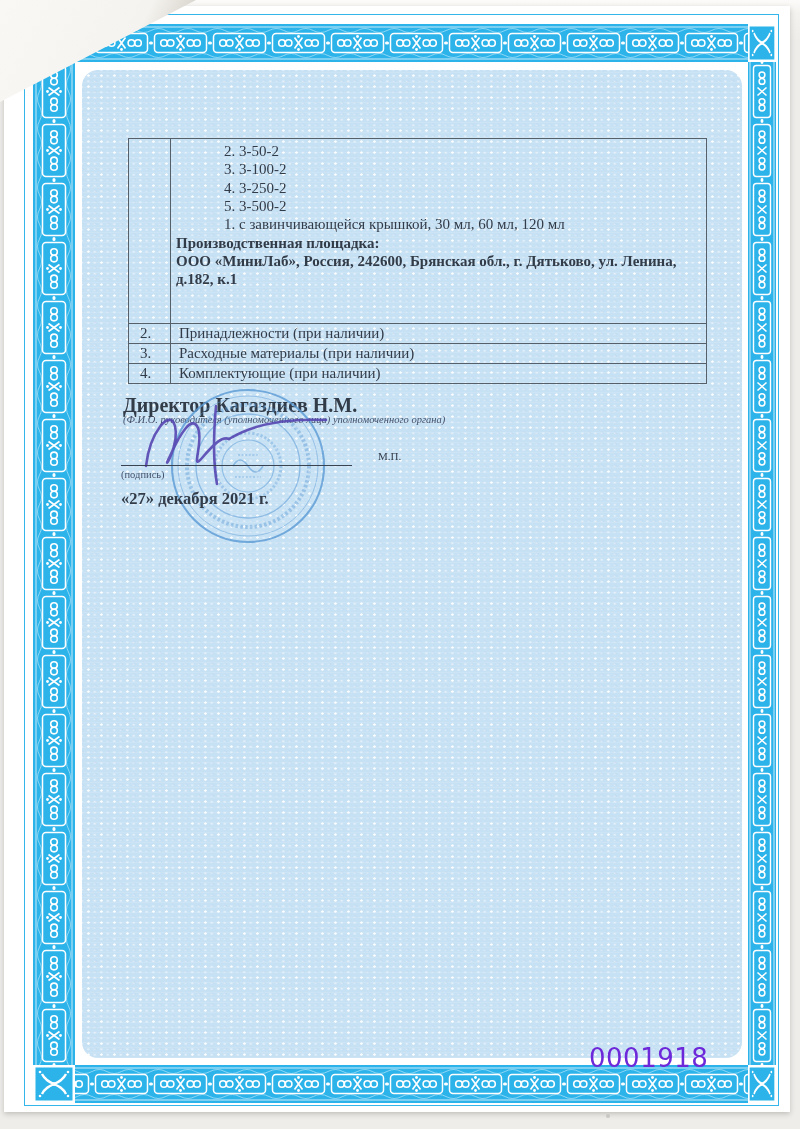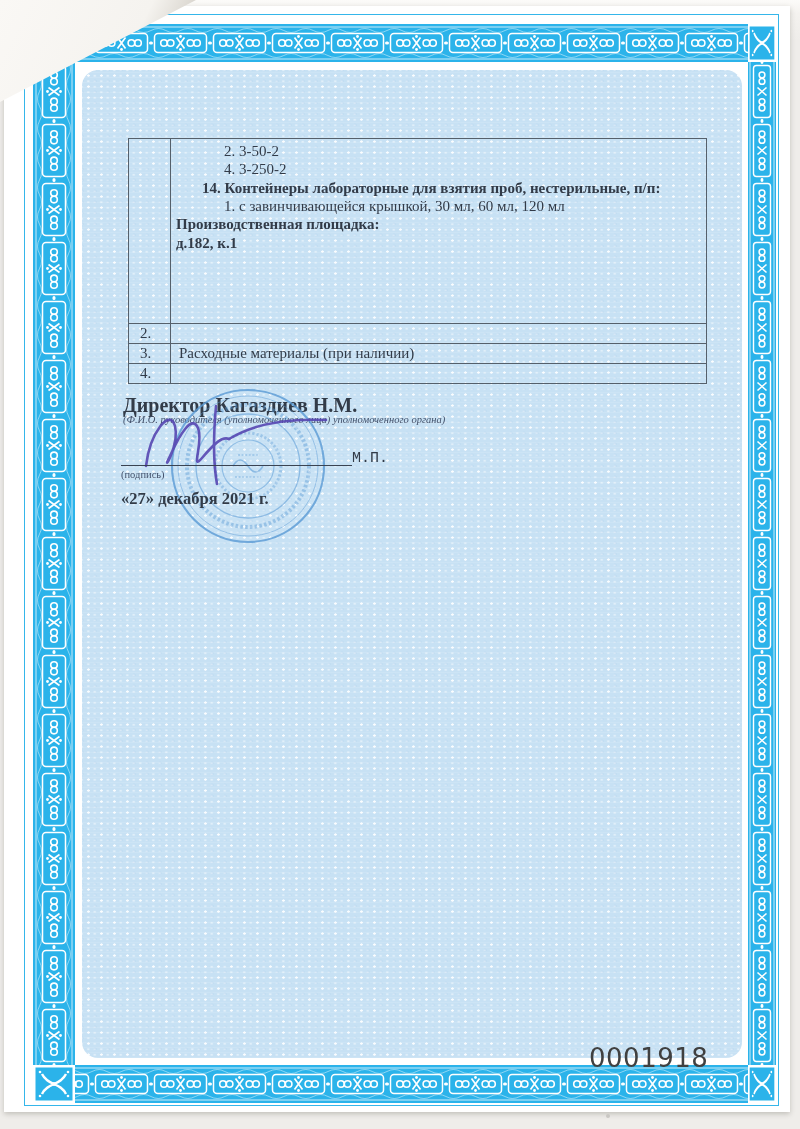--- a/index.html
+++ b/index.html
@@ -55,26 +55,26 @@
   .trow { display:flex; height:20px; border-top:1px solid #55606b;
           font-size:15px; line-height:18.5px; }
   .tnum { width:42px; flex:none; border-right:1px solid #55606b; padding-left:11px; }
   .tlabel { flex:1; padding-left:8px; white-space:nowrap; }
 
   .director   { position:absolute; left:119px; top:388px; font-size:20px; font-weight:bold; }
   .fio        { position:absolute; left:119px; top:408px; font-size:10.5px; font-style:italic; color:#42506a; }
   .stamp      { position:absolute; left:159px; top:375px; width:170px; height:170px; }
   .signature  { position:absolute; left:126px; top:388px; width:230px; height:100px; }
   .sig-line   { position:absolute; left:117px; top:459px; width:231px; border-top:1.3px solid #3a4352; }
-  .mp         { position:absolute; left:348px; top:444px; font-size:15px;font-family:Liberation Mono, monospace; }
+  .mp         { position:absolute; left:374px; top:444px; font-size:11px; }
   .podpis     { position:absolute; left:117px; top:463px; font-size:10.5px; color:#42506a; }
   .date-line  { position:absolute; left:117px; top:483px; font-size:16.5px; font-weight:bold; }
 
   .serial { position:absolute; left:585px; top:1037px; font-family:"DejaVu Sans", sans-serif;
-            font-size:26px; letter-spacing:.5px; color:#404040; }
+            font-size:26px; letter-spacing:.5px; color:#6d28d9; }
 
   
   .fold { position:absolute; left:0; top:0; width:196px; height:102px;
           clip-path:polygon(0 0, 100% 0, 0 100%);
           background:linear-gradient(117deg,#faf8f5 0%,#f5f3ef 62%,#d9d5ce 80%,#9d978e 92%,#847e74 98%); }
   .dot-artifact { position:absolute; left:606px; top:1114px; width:4px; height:4px;
                   border-radius:50%; background:#c9c7c3; }
 </style>
 </head>
 <body>
@@ -231,36 +231,40 @@
 
     <div class="field"></div>
 
     <div class="content">
 
       <div class="doc-table">
         <div class="trow-main">
           <div class="tc1"></div>
           <div class="tc2">
             <div class="ln pl53">2. 3-50-2</div>
+            <div class="ln pl53">3. 3-100-2</div>
             <div class="ln pl53">4. 3-250-2</div>
-            <div class="ln pl31 b">14. Контейнеры лабораторные для взятия проб, нестерильные, п/п:</div>
+            <div class="ln pl53">5. 3-500-2</div>
             <div class="ln pl53">1. с завинчивающейся крышкой, 30 мл, 60 мл, 120 мл</div>
             <div class="ln pl5 b">Производственная площадка:</div>
+            <div class="ln pl5 b">ООО «МиниЛаб», Россия, 242600, Брянская обл., г. Дятьково, ул. Ленина,</div>
             <div class="ln pl5 b">д.182, к.1</div>
           </div>
         </div>
         <div class="trow">
           <div class="tnum">2.</div>
+          <div class="tlabel">Принадлежности (при наличии)</div>
         </div>
         <div class="trow">
           <div class="tnum">3.</div>
           <div class="tlabel">Расходные материалы (при наличии)</div>
         </div>
         <div class="trow">
           <div class="tnum">4.</div>
+          <div class="tlabel">Комплектующие (при наличии)</div>
         </div>
       </div>
 
       <div class="director">Директор Кагаздиев Н.М.</div>
       <div class="fio">(Ф.И.О. руководителя (уполномоченного лица) уполномоченного органа)</div>
 
       <svg class="stamp" viewBox="0 0 170 170">
         <g stroke="#5b9bd5" fill="none" opacity="0.8">
           <circle cx="85" cy="85" r="76" stroke-width="2.2"></circle>
           <circle cx="85" cy="85" r="70" stroke-width="1" opacity="0.6"></circle>

